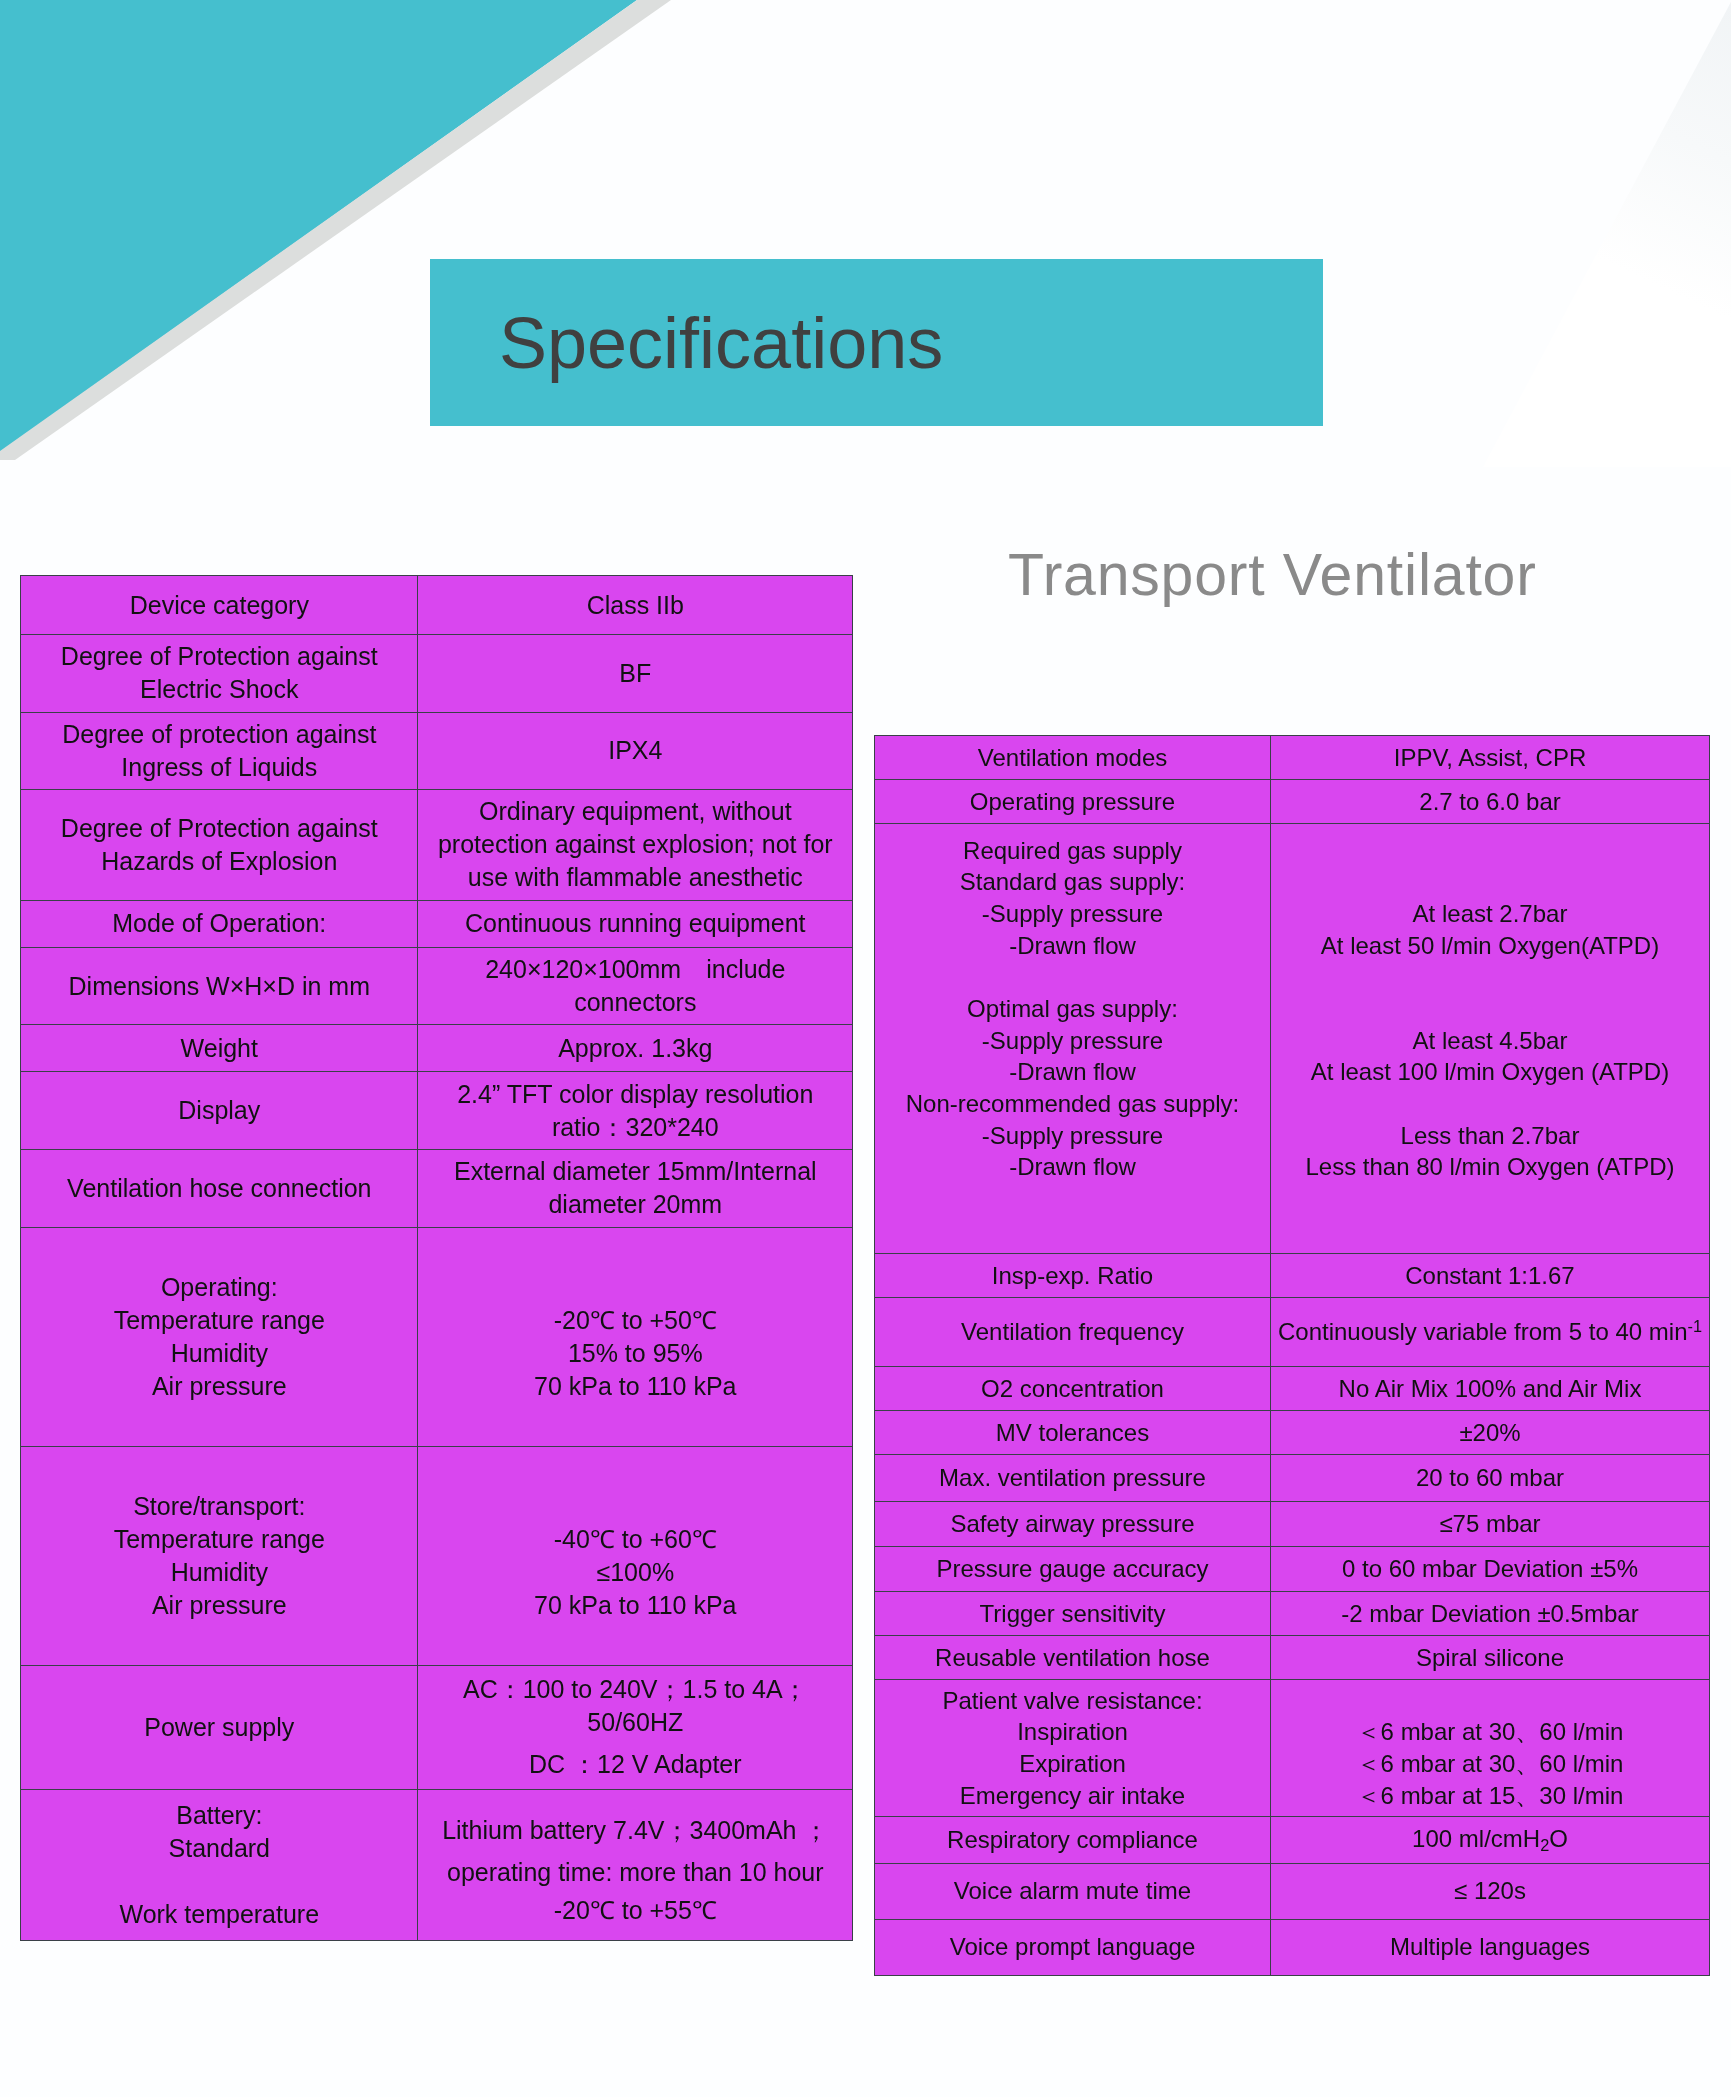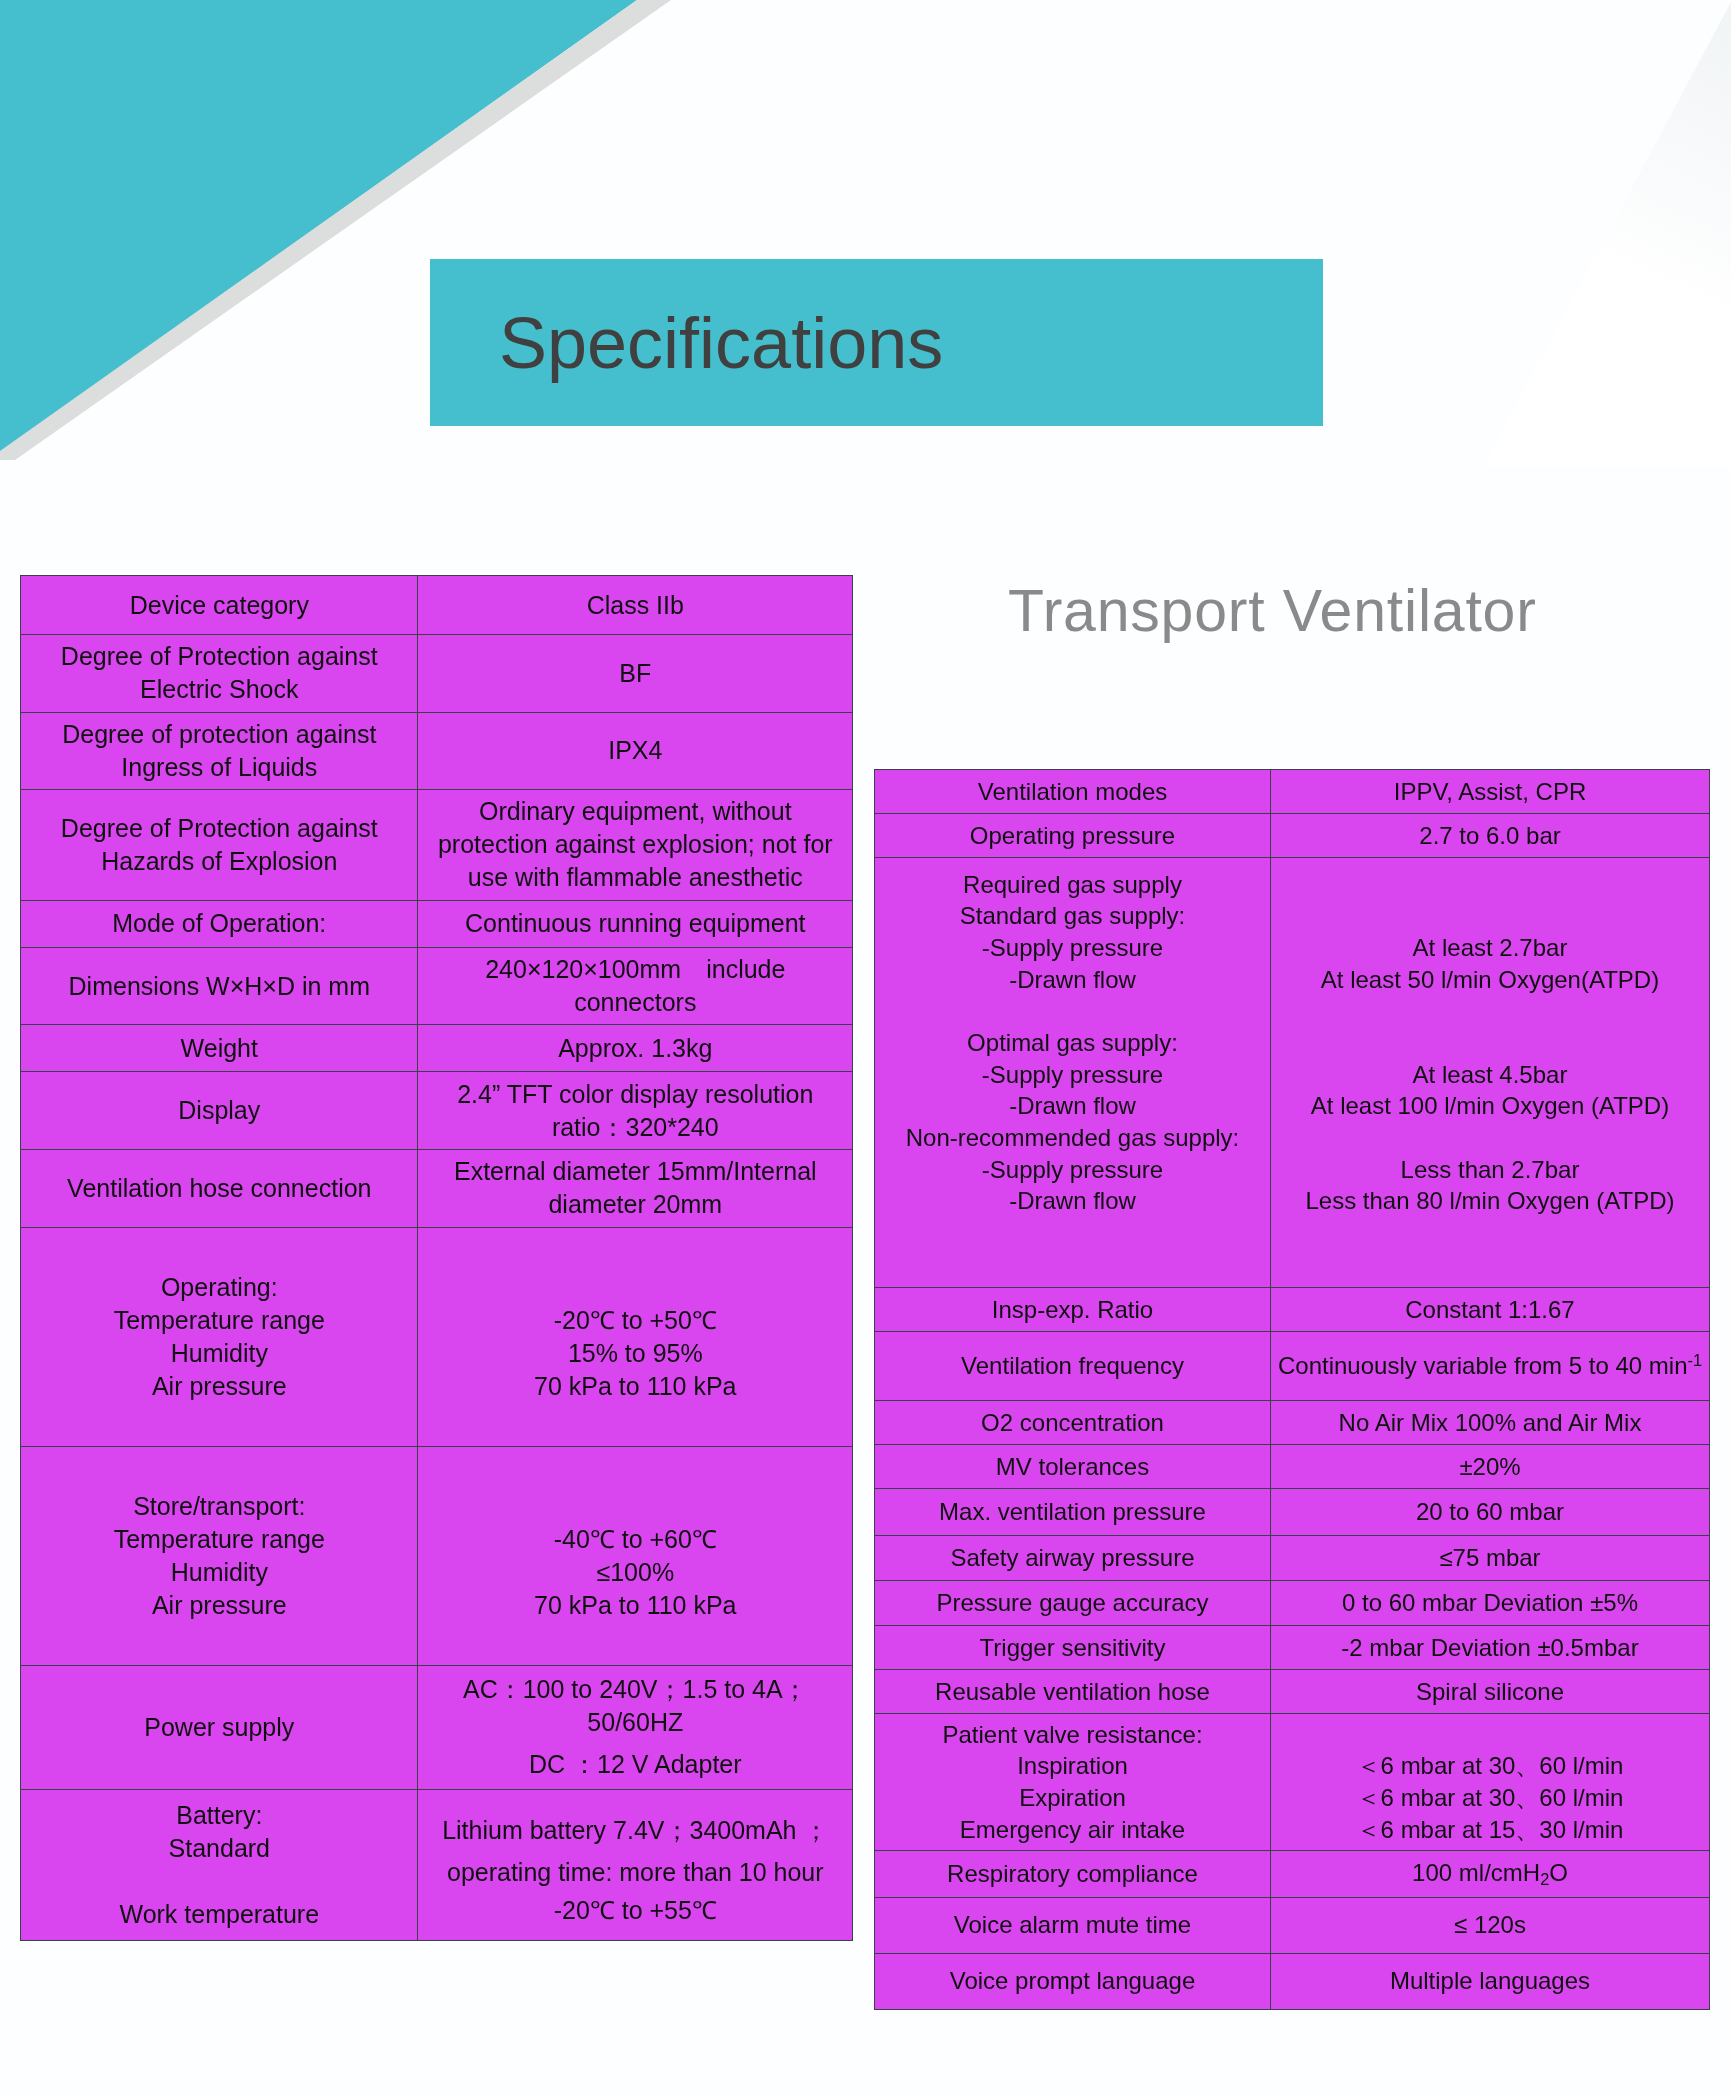--- a/index.html
+++ b/index.html
@@ -56,21 +56,20 @@
   
   .product-title {
     position: absolute;
     left: 1008px; top: 541px;
     color: #8a8a8a;
     font-size: 59px;
     font-weight: 400;
     letter-spacing: 0.8px;
     font-family: "Liberation Sans", sans-serif;
     white-space: nowrap;
-    margin-top: 36px;
   }
 
   
   .spec-table {
     position: absolute;
     border-collapse: collapse;
     table-layout: fixed;
     background: #d946ef;
   }
   .spec-table td {
@@ -89,21 +88,21 @@
   .spec-table td .blank { display: block; height: 1.32em; }
   sub { font-size: 0.68em; vertical-align: -0.22em; }
   sup { font-size: 0.68em; vertical-align: 0.5em; }
 
   
   #left-table { left: 20.3px; top: 575px; width: 832px; }
   #left-table col.c1 { width: 397px; }
   #left-table col.c2 { width: 435px; }
 
   
-  #right-table { left: 874px; top: 769px; width: 834px; }
+  #right-table { left: 874px; top: 735px; width: 834px; }
   #right-table col.c1 { width: 396px; }
   #right-table col.c2 { width: 439px; }
   #right-table td { font-size: 24px; padding: 4.5px 6px; }
 </style>
 </head>
 <body>
 
 <div id="page">
 
   <div class="deco-teal"></div>

